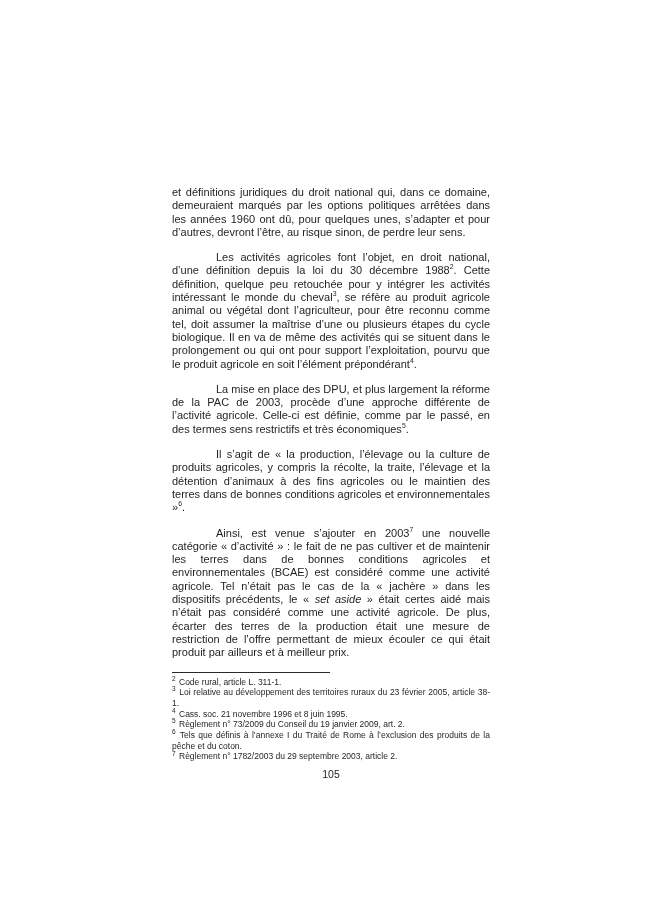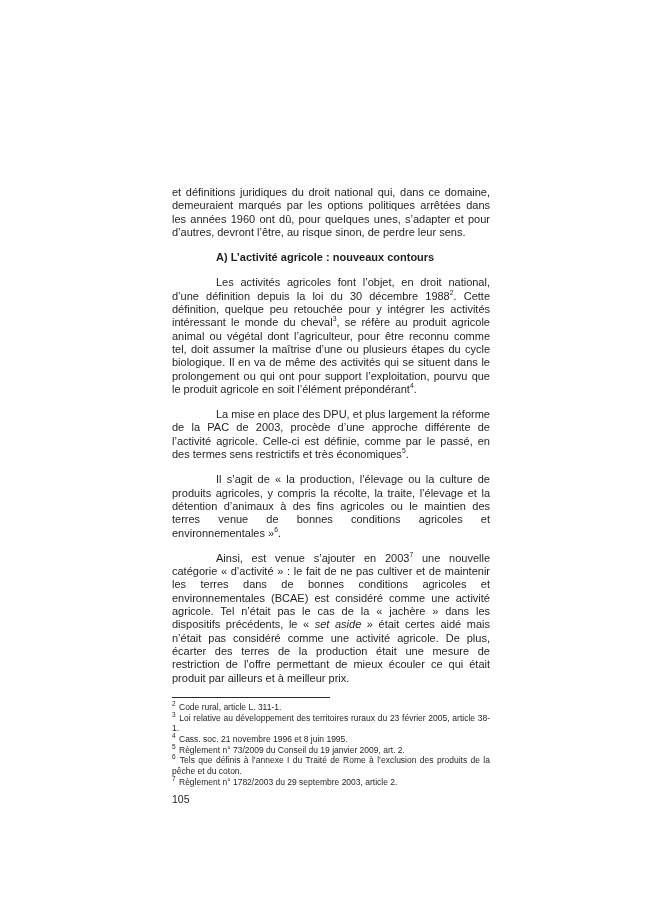--- a/index.html
+++ b/index.html
@@ -57,38 +57,38 @@
     font-size: 8.5px;
     line-height: 10.7px;
     text-align: justify;
   }
   .footnotes p.footnote sup {
     font-size: 6.5px;
     padding-right: 1px;
   }
   .page-number {
     margin-top: 6px;
+    text-align: center;
     font-size: 10.5px;
   }
 </style>
 </head>
 <body>
 
 <div class="page" style="--page-bg: #ffffff; --text-color: #1f1f1f;">
   <div class="text-block">
 
     <p class="para no-indent"><span>et définitions juridiques du droit national qui, dans ce domaine, demeuraient marqués par les options politiques arrêtées dans les années 1960 ont dû, pour quelques unes, s’adapter et pour d’autres, devront l’être, au risque sinon, de perdre leur sens.</span></p>
 
-    <div class="heading">A) L’activité agricole : nouveaux contours</div>
 
     <p class="para"><span>Les activités agricoles font l’objet, en droit national, d’une définition depuis la loi du 30 décembre 1988</span><sup>2</sup><span>. Cette définition, quelque peu retouchée pour y intégrer les activités intéressant le monde du cheval</span><sup>3</sup><span>, se réfère au produit agricole animal ou végétal dont l’agriculteur, pour être reconnu comme tel, doit assumer la maîtrise d’une ou plusieurs étapes du cycle biologique. Il en va de même des activités qui se situent dans le prolongement ou qui ont pour support l’exploitation, pourvu que le produit agricole en soit l’élément prépondérant</span><sup>4</sup><span>.</span></p>
 
     <p class="para"><span>La mise en place des DPU, et plus largement la réforme de la PAC de 2003, procède d’une approche différente de l’activité agricole. Celle-ci est définie, comme par le passé, en des termes sens restrictifs et très économiques</span><sup>5</sup><span>.</span></p>
 
-    <p class="para"><span>Il s’agit de « la production, l’élevage ou la culture de produits agricoles, y compris la récolte, la traite, l’élevage et la détention d’animaux à des fins agricoles ou le maintien des terres venue de bonnes conditions agricoles et environnementales »</span><sup>6</sup><span>.</span></p>
+    <p class="para"><span>Il s’agit de « la production, l’élevage ou la culture de produits agricoles, y compris la récolte, la traite, l’élevage et la détention d’animaux à des fins agricoles ou le maintien des terres dans de bonnes conditions agricoles et environnementales »</span><sup>6</sup><span>.</span></p>
 
     <p class="para"><span>Ainsi, est venue s’ajouter en 2003</span><sup>7</sup><span> une nouvelle catégorie « d’activité » : le fait de ne pas cultiver et de maintenir les terres dans de bonnes conditions agricoles et environnementales (BCAE) est considéré comme une activité agricole. Tel n’était pas le cas de la « jachère » dans les dispositifs précédents, le « </span><em>set aside</em><span> » était certes aidé mais n’était pas considéré comme une activité agricole. De plus, écarter des terres de la production était une mesure de restriction de l’offre permettant de mieux écouler ce qui était produit par ailleurs et à meilleur prix.</span></p>
 
     <div class="fn-rule"></div>
 
     <div class="footnotes">
         <p class="footnote"><sup>2</sup> Code rural, article L. 311-1.</p>
         <p class="footnote"><sup>3</sup> Loi relative au développement des territoires ruraux du 23 février 2005, article 38-1.</p>
         <p class="footnote"><sup>4</sup> Cass. soc. 21 novembre 1996 et 8 juin 1995.</p>
         <p class="footnote"><sup>5</sup> Règlement n° 73/2009 du Conseil du 19 janvier 2009, art. 2.</p>

